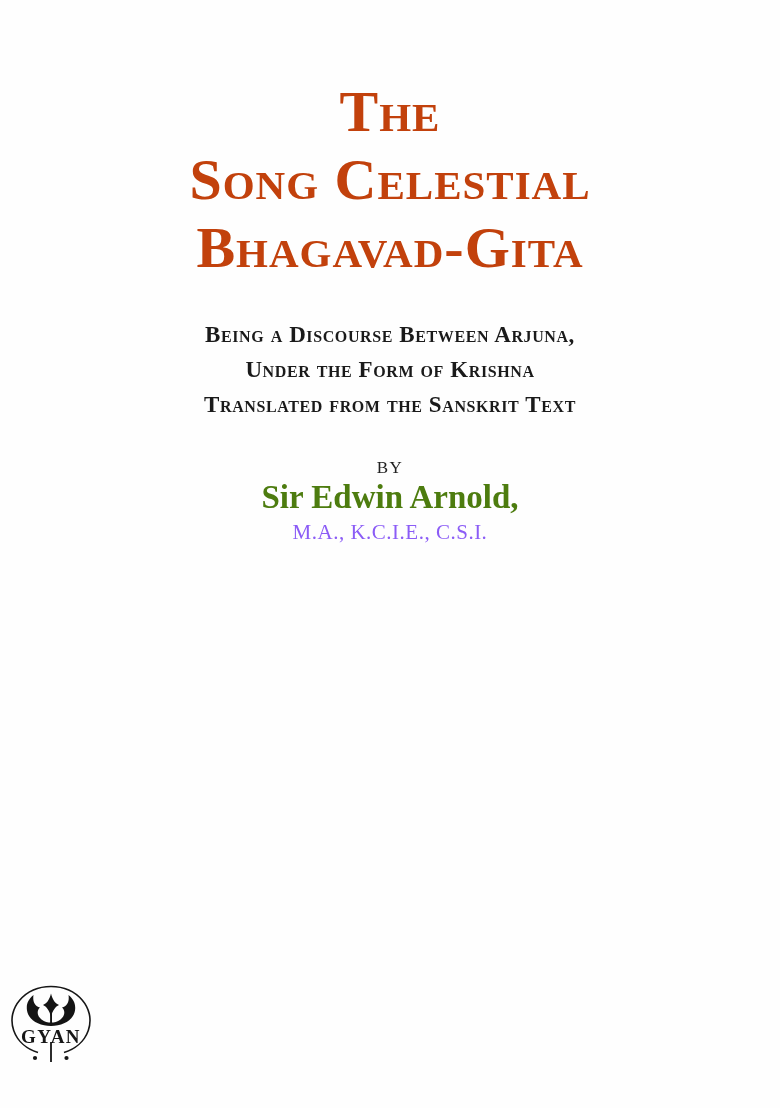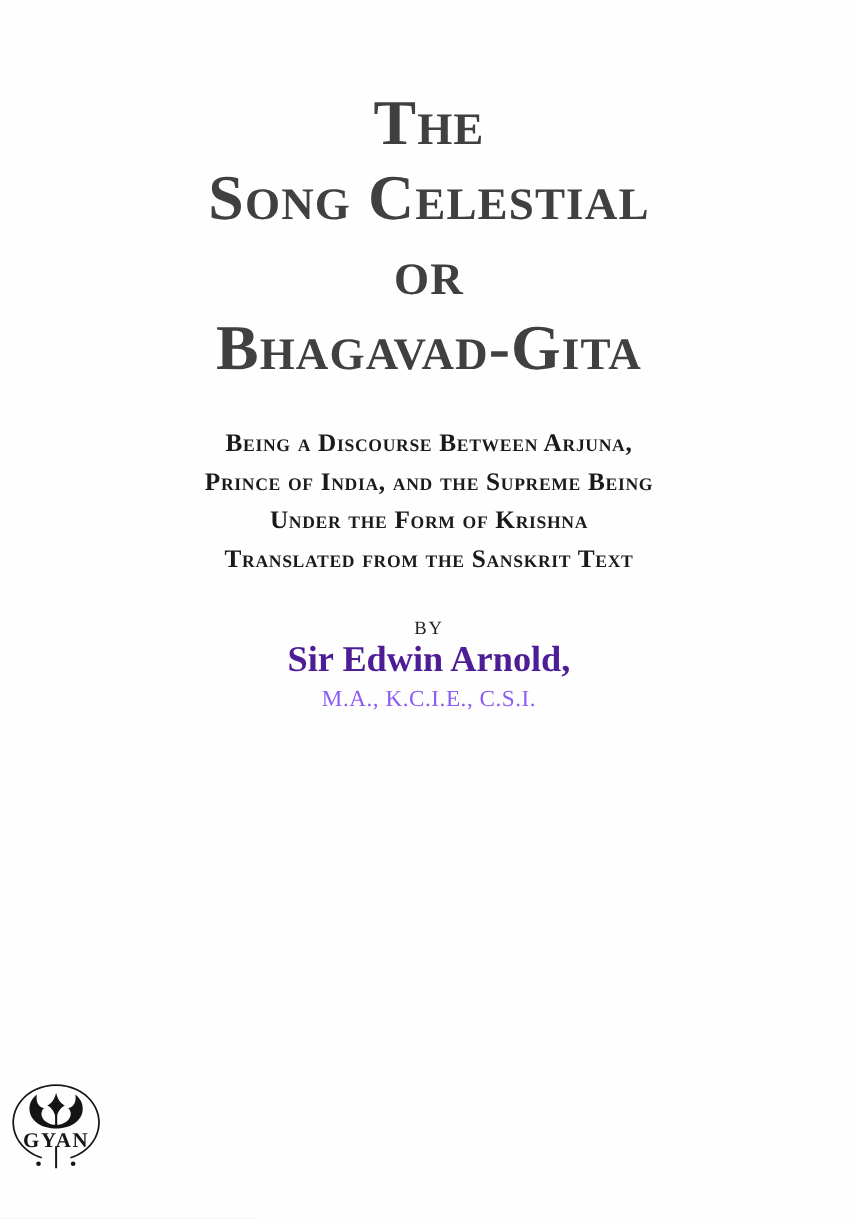--- a/index.html
+++ b/index.html
@@ -15,21 +15,21 @@
     overflow: hidden;
     box-sizing: border-box;
     padding-top: 78px;
   }
   .title-line {
     font-size: 58px;
     font-weight: 700;
     line-height: 68px;
     letter-spacing: 1px;
     font-variant: small-caps;
-    color: #404040;
+    color: #c2410c;
   }
   .subtitle {
     margin-top: 36px;
     font-size: 30px;
     font-weight: 700;
     line-height: 34px;
     color: #161616;
   }
   .description {
     margin-top: 35px;
@@ -47,21 +47,21 @@
     font-size: 17px;
     line-height: 20px;
     letter-spacing: 1.5px;
     color: #222;
   }
   .author-name {
     margin-top: 0px;
     font-size: 33px;
     font-weight: 700;
     line-height: 38px;
-    color: #4c1d95;
+    color: #4d7c0f;
   }
   .author-credentials {
     margin-top: 3px;
     font-size: 21px;
     line-height: 26px;
     letter-spacing: 0.5px;
     color: #8b5cf6;
   }
   .logo-wrap {
     position: absolute;
@@ -81,28 +81,26 @@
   }
 </style>
 </head>
 <body>
 
 <div class="page">
 
   <div>
     <div class="title-line">The</div>
     <div class="title-line">Song Celestial</div>
-    <div class="title-line">or</div>
     <div class="title-line">Bhagavad-Gita</div>
   </div>
 
 
   <div class="description">
     <div class="description-line">Being a Discourse Between Arjuna,</div>
-    <div class="description-line">Prince of India, and the Supreme Being</div>
     <div class="description-line">Under the Form of Krishna</div>
     <div class="description-line">Translated from the Sanskrit Text</div>
   </div>
 
   <div class="by-label">BY</div>
   <div class="author-name">Sir Edwin Arnold,</div>
   <div class="author-credentials">M.A., K.C.I.E., C.S.I.</div>
 
   <div class="logo-wrap">
     <svg width="130" height="110" viewBox="0 0 130 110">

